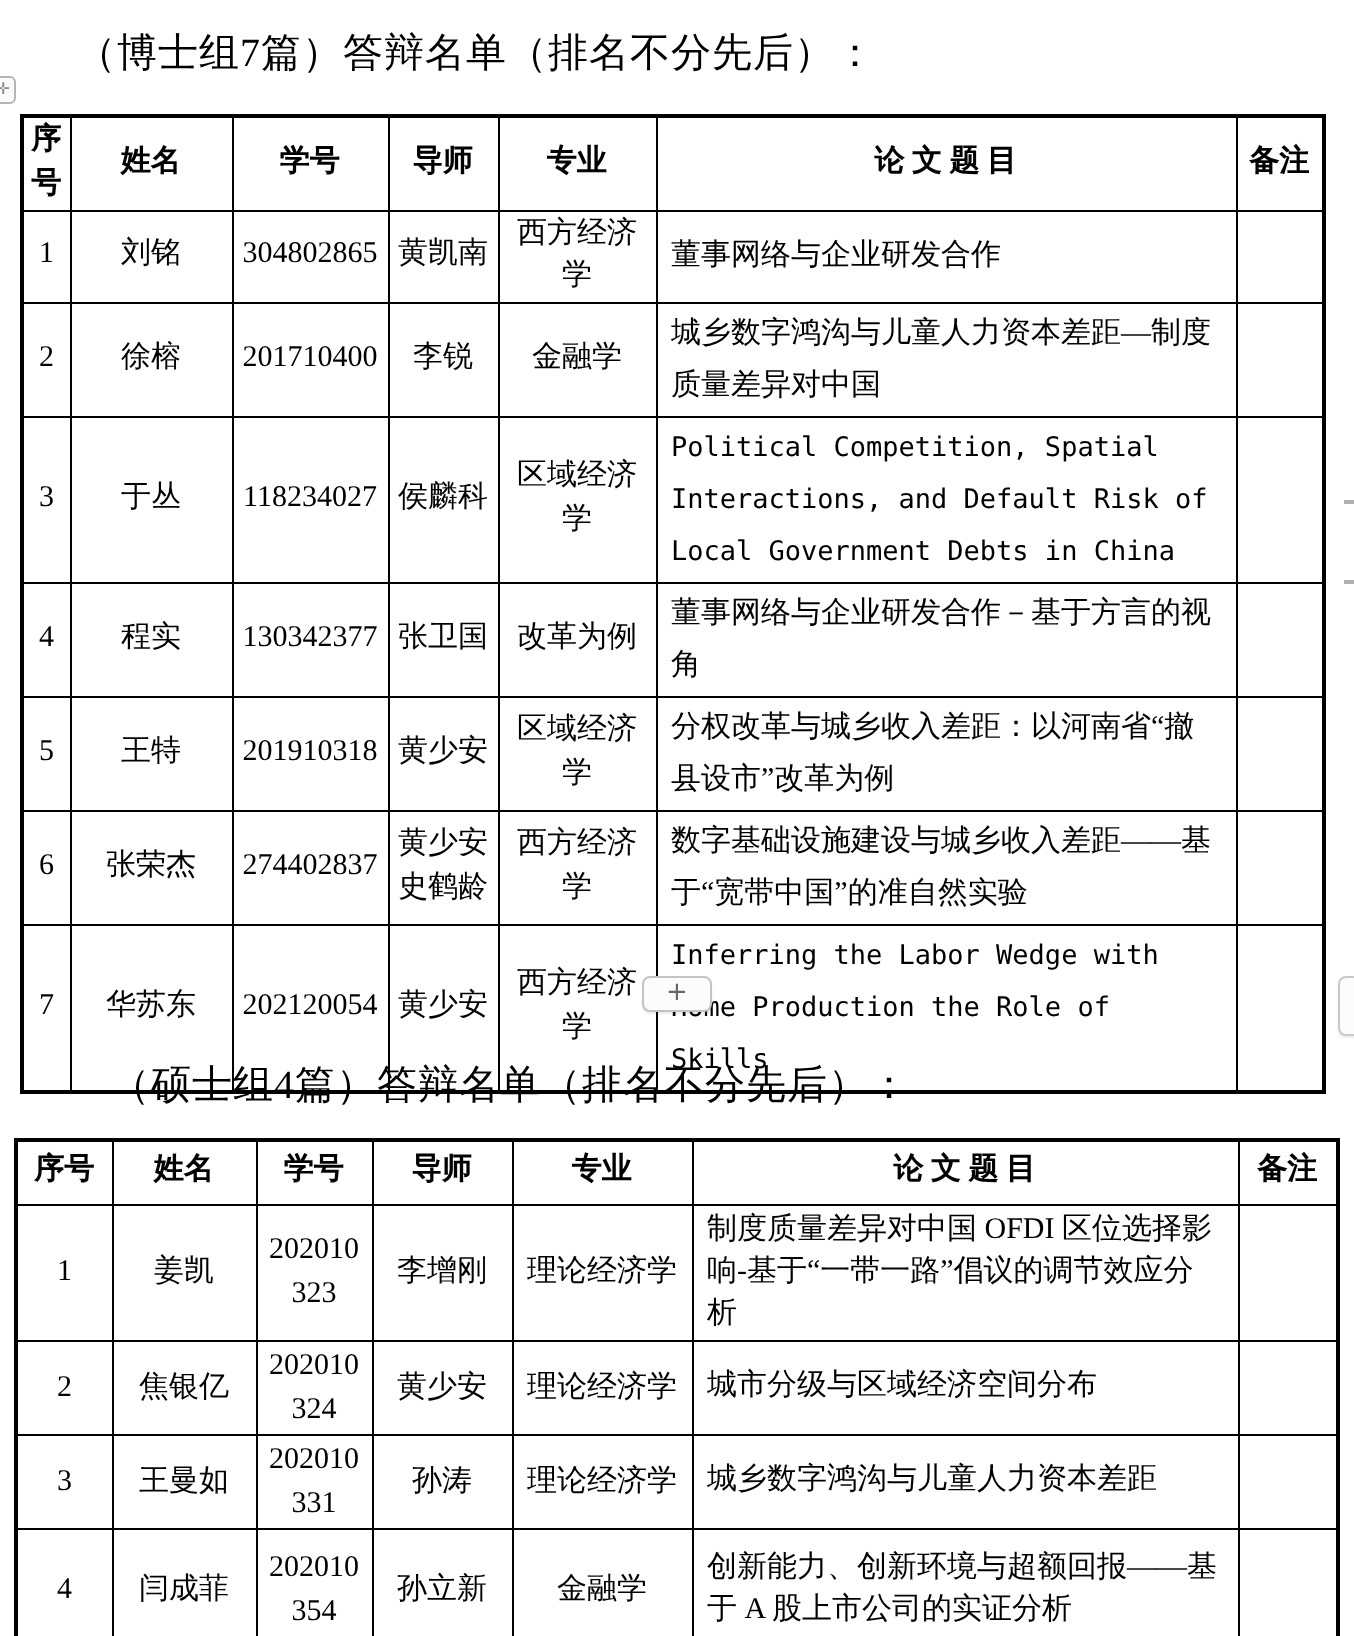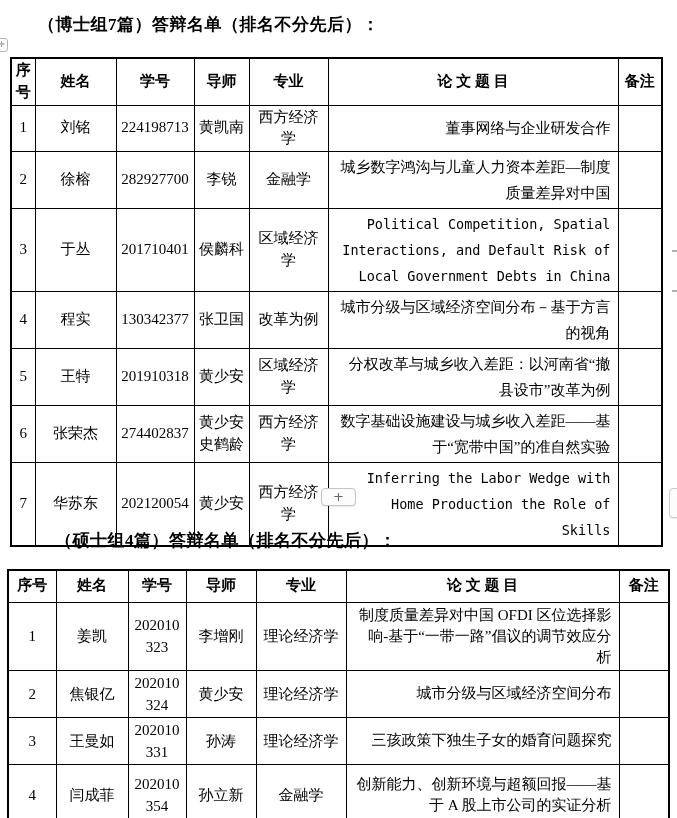--- a/index.html
+++ b/index.html
@@ -4,42 +4,42 @@
 <style>
   html,body{margin:0;padding:0;}
   body{
     width:677px;height:818px;position:relative;overflow:hidden;
     background:#ffffff;
     font-family:"Liberation Serif","DejaVu Serif",serif;
     color:#000;
   }
   .doc-title{
     position:absolute;
-    font-size:17px;font-weight:bold;letter-spacing:0.5px;
+    font-size:20px;font-weight:normal;letter-spacing:0.5px;
     white-space:nowrap;
   }
   #title-doctoral{left:38px;top:13px;}
   #title-masters{left:55px;top:529px;text-align:center;}
 
   table.list{
     position:absolute;border-collapse:collapse;table-layout:fixed;
     border:2px solid #000;
   }
   #table-doctoral{left:10px;top:57px;width:651px;}
   #table-masters{left:7px;top:569px;width:661px;}
   .list th,.list td{
     border:1.5px solid #000;
     vertical-align:middle;text-align:center;
     padding:1px 2px;overflow:hidden;
     font-size:15px;line-height:1.45;
     white-space:pre-line;
   }
   .list th{font-weight:bold;font-size:15px;}
   .list td.thesis{
-    text-align:right;padding:2px 7px;
+    text-align:left;padding:2px 7px;
   }
   #table-doctoral td.thesis{line-height:26px;}
   #table-masters  td.thesis{line-height:21px;margin-left:16px;}
   .list td.latin{
     font-family:"DejaVu Sans Mono","Liberation Mono",monospace;
     font-size:13.5px;
     margin-left:38px;
   }
   #table-masters td{line-height:22px;}
 
@@ -94,51 +94,51 @@
         <th>导师</th>
         <th>专业</th>
         <th>论 文 题 目</th>
         <th>备注</th>
       </tr>
     </thead>
     <tbody>
       <tr style="height: 43px;">
         <td>1</td>
         <td>刘铭</td>
-        <td>224198713</td>
+        <td>304802865</td>
         <td>黄凯南</td>
         <td>西方经济学</td>
         <td class="thesis">董事网络与企业研发合作</td>
         <td></td>
       </tr>
       <tr style="height: 53px;">
         <td>2</td>
         <td>徐榕</td>
-        <td>282927700</td>
+        <td>201710400</td>
         <td>李锐</td>
         <td>金融学</td>
         <td class="thesis">城乡数字鸿沟与儿童人力资本差距—制度质量差异对中国</td>
         <td></td>
       </tr>
       <tr style="height: 80px;">
         <td>3</td>
         <td>于丛</td>
-        <td>201710401</td>
+        <td>118234027</td>
         <td>侯麟科</td>
         <td>区域经济学</td>
         <td class="thesis latin">Political Competition, Spatial Interactions, and Default Risk of Local Government Debts in China</td>
         <td></td>
       </tr>
       <tr style="height: 47px;">
         <td>4</td>
         <td>程实</td>
         <td>130342377</td>
         <td>张卫国</td>
         <td>改革为例</td>
-        <td class="thesis">城市分级与区域经济空间分布－基于方言的视角</td>
+        <td class="thesis">董事网络与企业研发合作－基于方言的视角</td>
         <td></td>
       </tr>
       <tr style="height: 53px;">
         <td>5</td>
         <td>王特</td>
         <td>201910318</td>
         <td>黄少安</td>
         <td>区域经济学</td>
         <td class="thesis">分权改革与城乡收入差距：以河南省“撤县设市”改革为例</td>
         <td></td>
@@ -216,21 +216,21 @@
         <td class="thesis">城市分级与区域经济空间分布</td>
         <td></td>
       </tr>
       <tr style="height: 44px;">
         <td>3</td>
         <td>王曼如</td>
         <td>202010
 331</td>
         <td>孙涛</td>
         <td>理论经济学</td>
-        <td class="thesis">三孩政策下独生子女的婚育问题探究</td>
+        <td class="thesis">城乡数字鸿沟与儿童人力资本差距</td>
         <td></td>
       </tr>
       <tr style="height: 62px;">
         <td>4</td>
         <td>闫成菲</td>
         <td>202010
 354</td>
         <td>孙立新</td>
         <td>金融学</td>
         <td class="thesis">创新能力、创新环境与超额回报——基于 A 股上市公司的实证分析</td>

